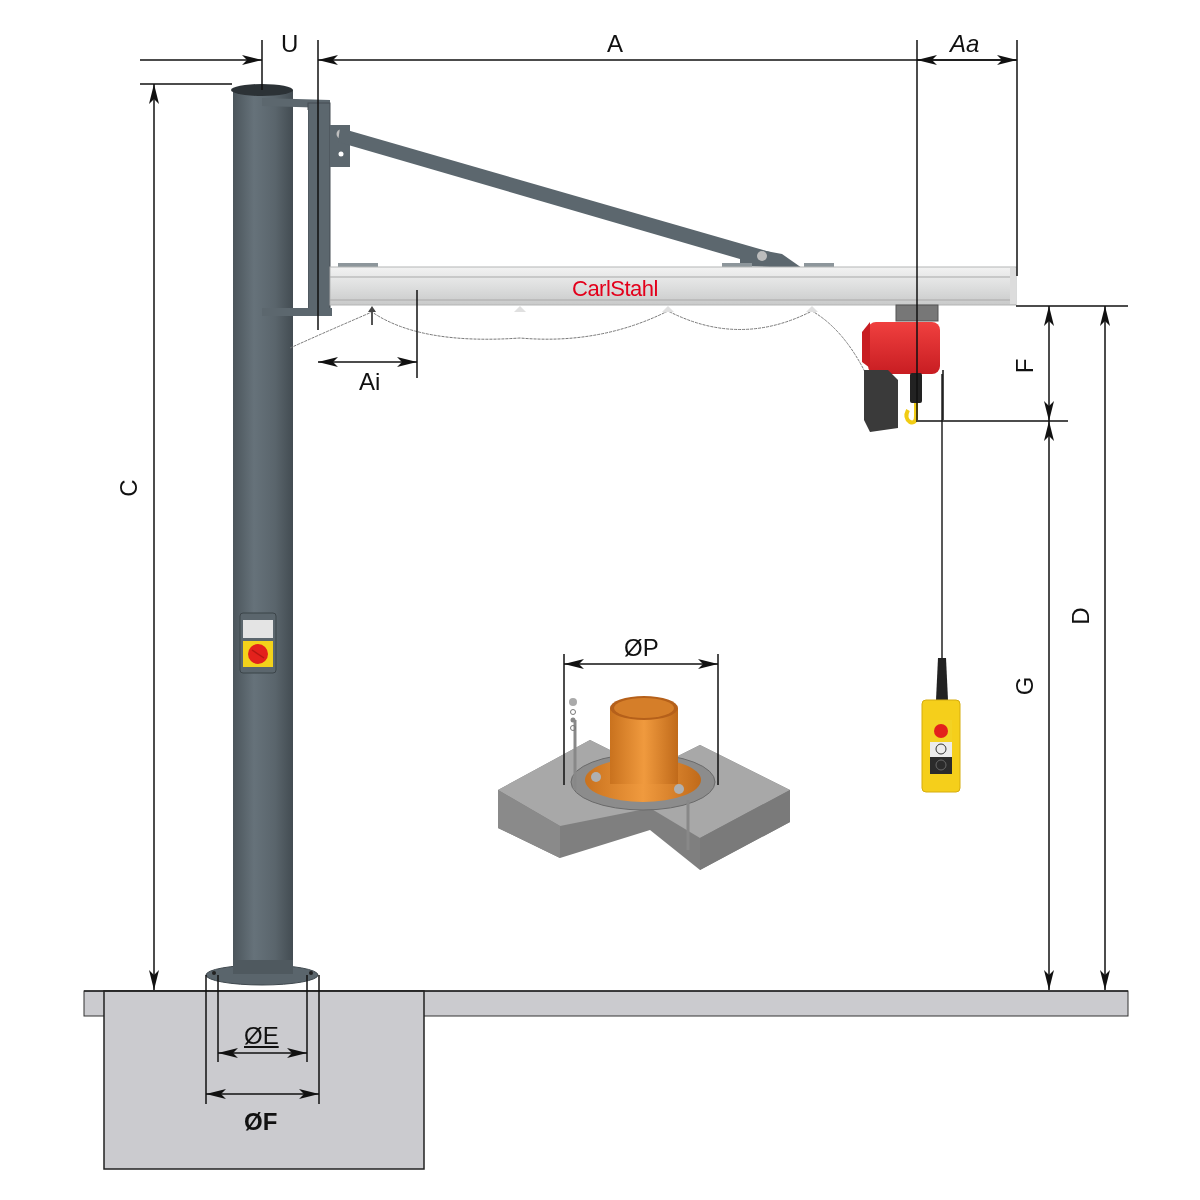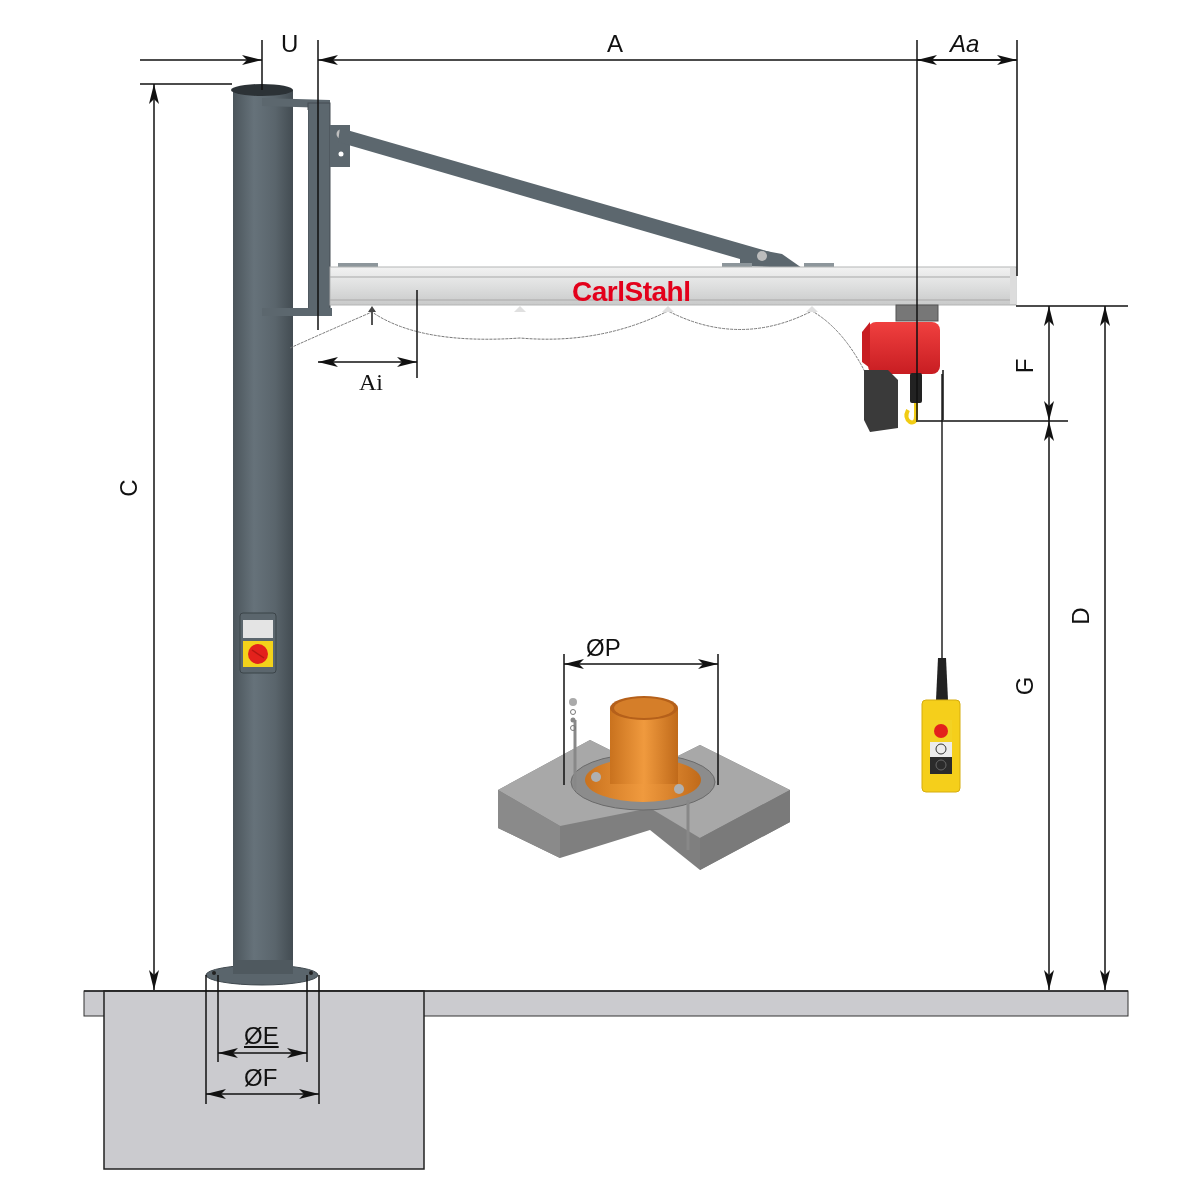--- a/index.html
+++ b/index.html
@@ -1,20 +1,20 @@
 <!DOCTYPE html>
 <html><head>
   <meta charset="utf-8">
   <style>
     html, body { margin: 0; padding: 0; background: #ffffff; }
     body { width: 1200px; height: 1200px; overflow: hidden; position: relative; font-family: "Liberation Sans", sans-serif; }
     #canvas { position: absolute; left: 0; top: 0; width: 1200px; height: 1200px; }
     .dim-label { position: absolute; font-family: "Liberation Sans", sans-serif; font-size: 24px; color: #111111; line-height: 1; white-space: nowrap; }
     .vert { transform: rotate(-90deg); transform-origin: center center; }
-    .brand { position: absolute; font-family: "Liberation Sans", sans-serif; font-weight: bold; font-size: 28px; letter-spacing: -0.5px; line-height: 1; }
+    .brand { position: absolute; font-family: "Liberation Sans", sans-serif; font-weight: normal; font-size: 22px; letter-spacing: -0.5px; line-height: 1; }
   </style>
 </head>
 <body>
 
 <div id="diagram">
 <svg id="canvas" width="1200" height="1200" viewBox="0 0 1200 1200" xmlns="http://www.w3.org/2000/svg">
   <defs>
     <marker id="arr" viewBox="0 0 20 10" refX="20" refY="5" markerWidth="20" markerHeight="10" orient="auto-start-reverse" markerUnits="userSpaceOnUse">
       <path d="M0,0 L20,5 L0,10 L5,5 Z" fill="#111"></path>
     </marker>
@@ -176,21 +176,21 @@
     <line x1="218" y1="1053" x2="307" y2="1053" marker-start="url(#arr)" marker-end="url(#arr)"></line>
     <line x1="206" y1="1094" x2="319" y2="1094" marker-start="url(#arr)" marker-end="url(#arr)"></line>
   </g>
 </svg>
 
 <div class="brand" style="left:572px; top:278px; color:#e3001b;">CarlStahl</div>
 
 <div class="dim-label" style="left:281px; top:32px;">U</div>
 <div class="dim-label" style="left:607px; top:32px;">A</div>
 <div class="dim-label" style="left:950px; top:32px;font-style:italic;">Aa</div>
-<div class="dim-label" style="left:359px; top:370px;font-family:Liberation Serif, serif;">Ai</div>
+<div class="dim-label" style="left:359px; top:370px;">Ai</div>
 <div class="dim-label vert" style="left:120px; top:476px;">C</div>
 <div class="dim-label vert" style="left:1018px; top:354px;">F</div>
 <div class="dim-label vert" style="left:1016px; top:674px;">G</div>
 <div class="dim-label vert" style="left:1072px; top:604px;">D</div>
-<div class="dim-label" style="left:586px; top:636px;">ØP</div>
+<div class="dim-label" style="left:624px; top:636px;">ØP</div>
 <div class="dim-label" style="left:244px; top:1024px;text-decoration:underline;">ØE</div>
-<div class="dim-label" style="left:244px; top:1066px;">ØF</div>
+<div class="dim-label" style="left:244px; top:1110px;font-weight:bold;">ØF</div>
 </div>
 
 </body></html>

